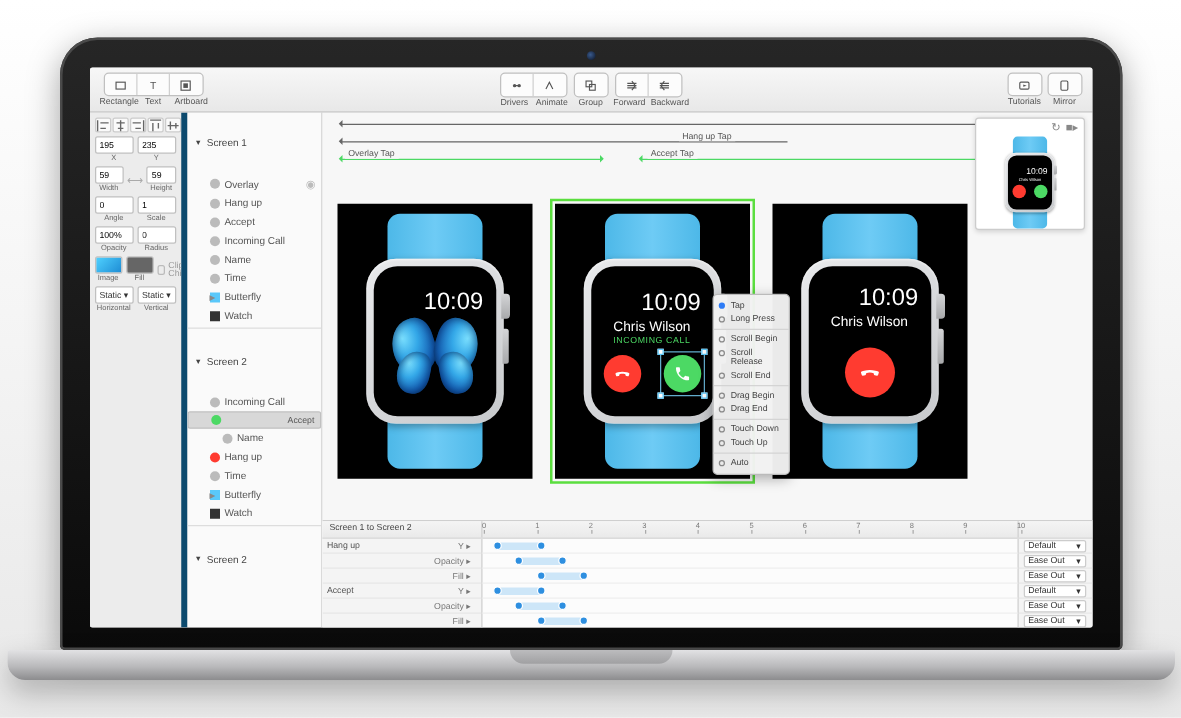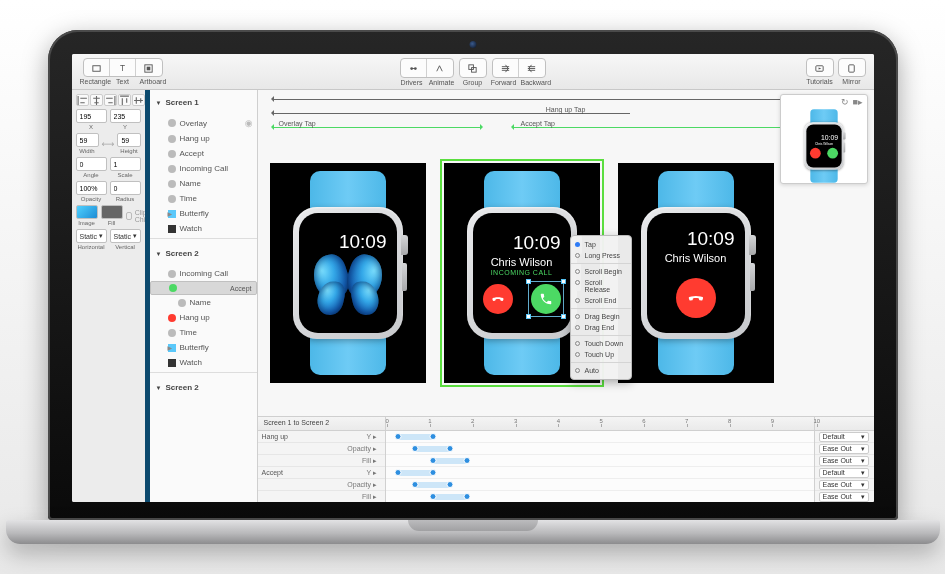--- a/index.html
+++ b/index.html
@@ -32,21 +32,21 @@
 .prop-cell input { width: 100%; height: 14px; font-size: 7px; background: #fff; border: 1px solid #c0c0c0; border-radius: 2px; padding: 0 3px; }
 .prop-lbl { font-size: 6px; color: #666; text-align: center; margin-top: 1px; }
 .sel { width: 100%; height: 14px; background: #fff; border: 1px solid #c0c0c0; border-radius: 2px; font-size: 7px; padding: 0 3px; display: flex; align-items: center; justify-content: space-between; cursor: pointer; }
 .swatch-row { display: flex; gap: 3px; align-items: center; }
 .swatch { width: 22px; height: 14px; border: 1px solid #c0c0c0; border-radius: 2px; }
 .swatch.img { background: linear-gradient(135deg, #4fd1ff, #1e8cd4); }
 .swatch.fill { background: #666; }
 .ck { display: flex; align-items: center; gap: 3px; color: #999; }
 
 .layers { width: 108px; background: #fafafa; border-right: 1px solid #cfcfcf; font-size: 8px; overflow-y: auto; }
-.layer-header { padding: 8px 6px; font-weight: 700; color: #444; display: flex; align-items: center; gap: 4px; cursor: pointer; }
+.layer-header { padding: 20px 6px; font-weight: 400; color: #444; display: flex; align-items: center; gap: 4px; cursor: pointer; }
 .layer-header .tri { font-size: 6px; }
 .layer-item { padding: 3px 4px 3px 18px; display: flex; align-items: center; gap: 4px; cursor: pointer; color: #555; position: relative; }
 .layer-item.indent { padding-left: 28px; }
 .layer-item.sel { background: #d8d8d8; }
 .layer-item .tri { font-size: 6px; color: #888; position: absolute; left: 18px; }
 .layer-item.sel .dot,.layer-item.sel .tri,.layer-item.sel span{ }
 .dot { width: 8px; height: 8px; border-radius: 50%; flex-shrink: 0; }
 .dot.gray { background: #bbb; }
 .dot.green { background: #4cd964; }
 .dot.red { background: #ff3b30; }

